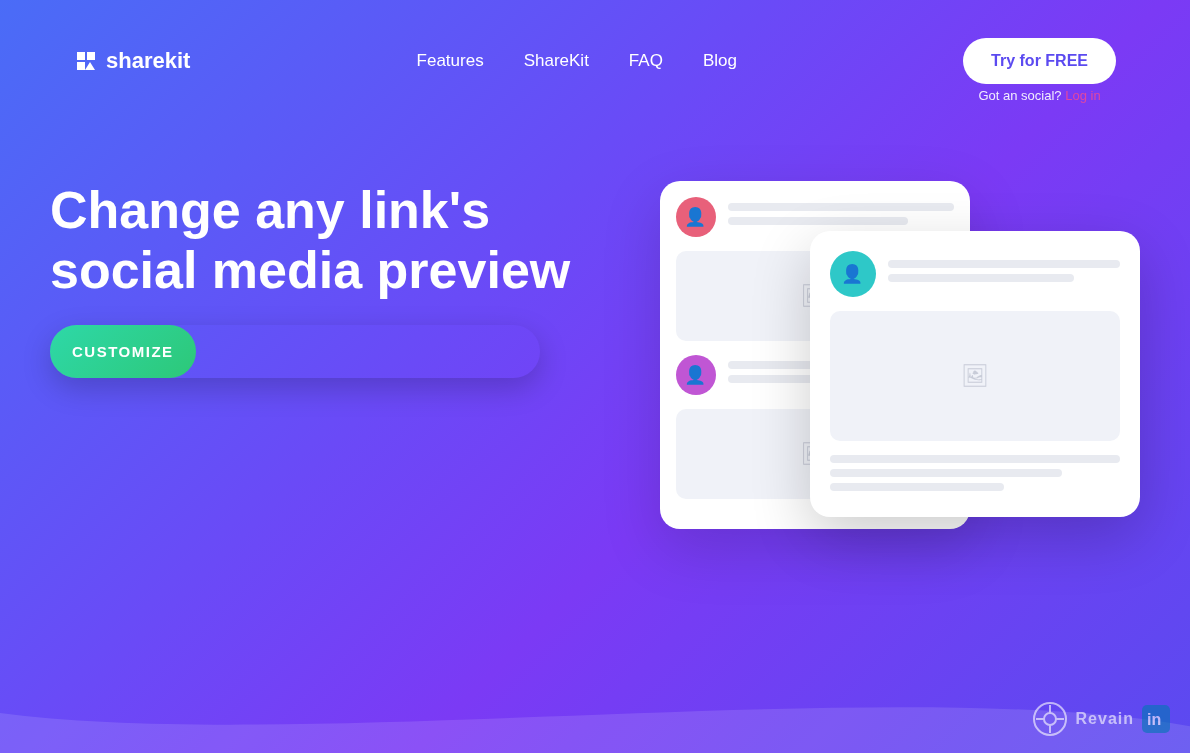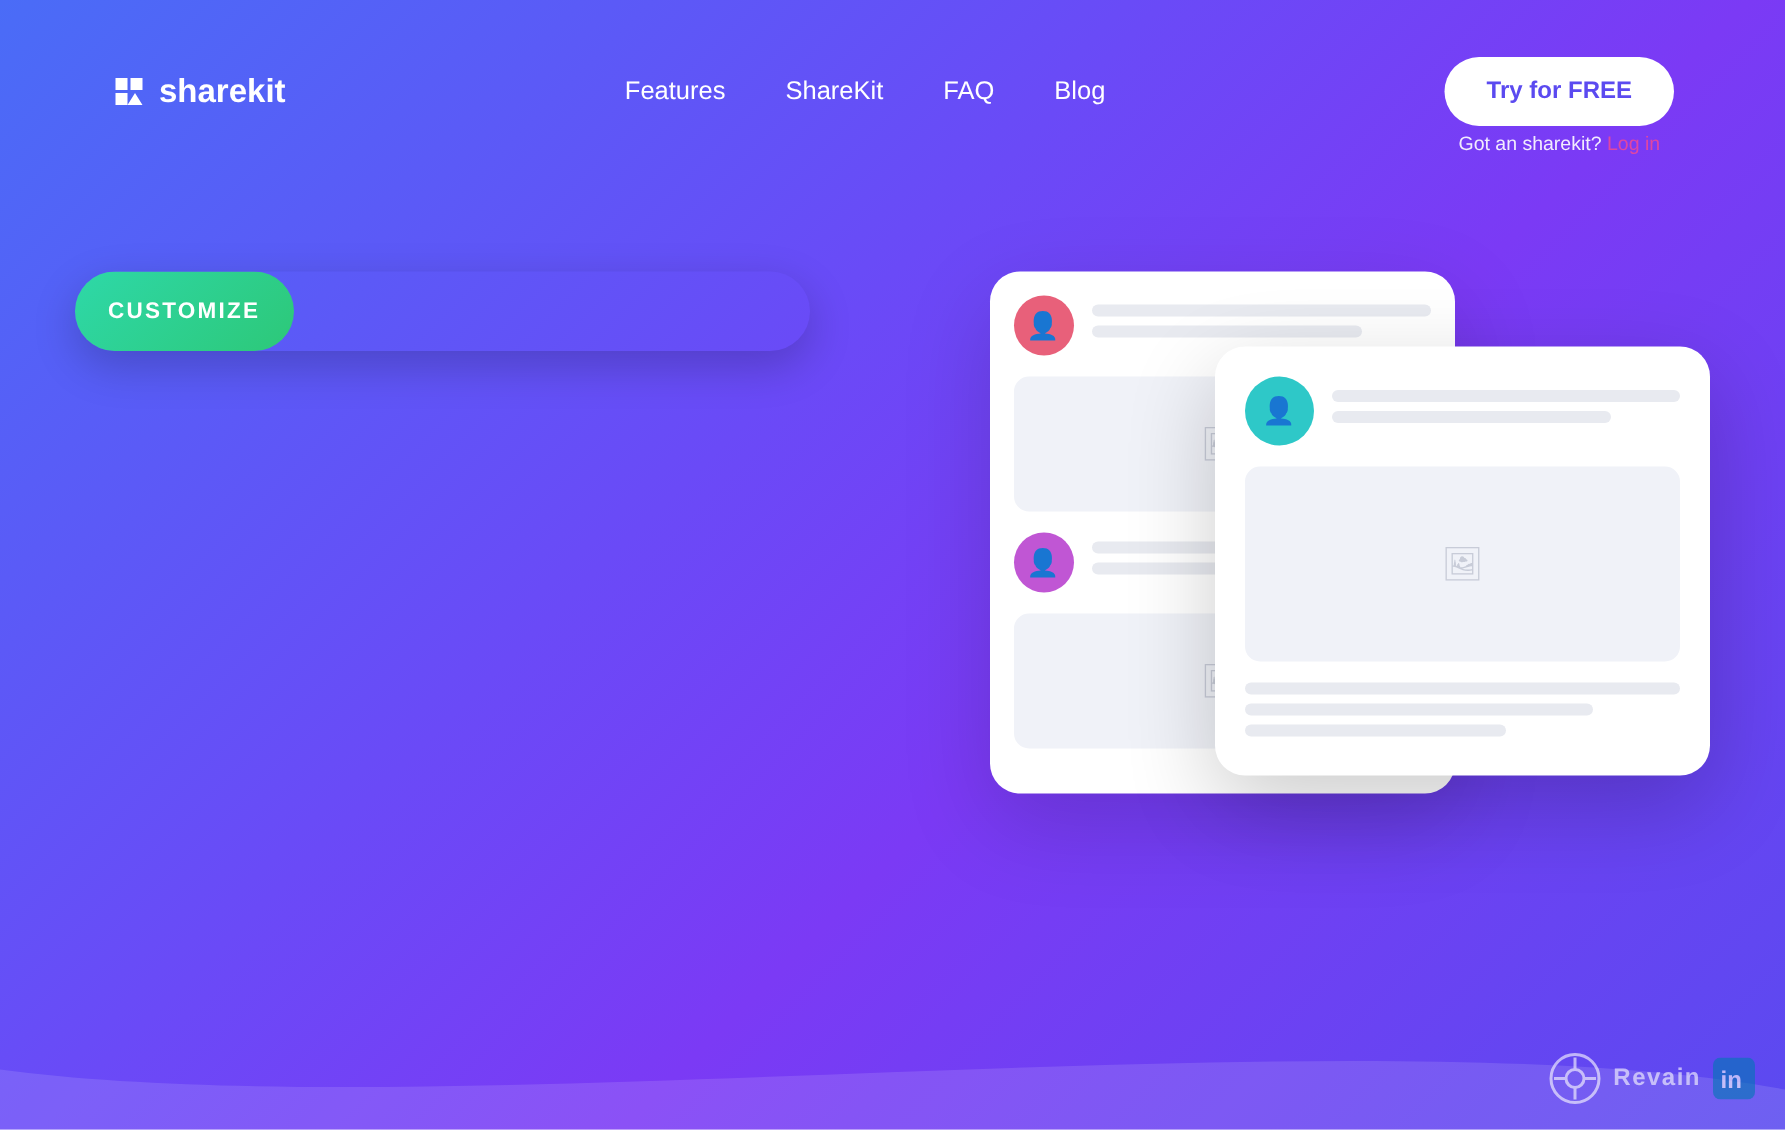--- a/index.html
+++ b/index.html
@@ -285,28 +285,29 @@
   <div class="nav-links">
     <a class="nav-link">Features</a>
     <a class="nav-link">ShareKit</a>
     <a class="nav-link">FAQ</a>
     <a class="nav-link">Blog</a>
   </div>
 
   <div class="nav-right">
     <button class="try-free-btn">Try for FREE</button>
     <span class="login-text">
-      <span>Got an sharekit?</span>
+      <span>Got an social?</span>
       <a class="login-link">Log in</a>
     </span>
   </div>
 </nav>
 
 <div class="hero">
   <div class="hero-left">
+    <h1 class="hero-title">Change any link's social media preview</h1>
 
     <div class="input-bar">
       <button class="customize-btn">CUSTOMIZE</button>
     </div>
   </div>
 
   <div class="hero-right">
 
     <div class="card-back">
 

